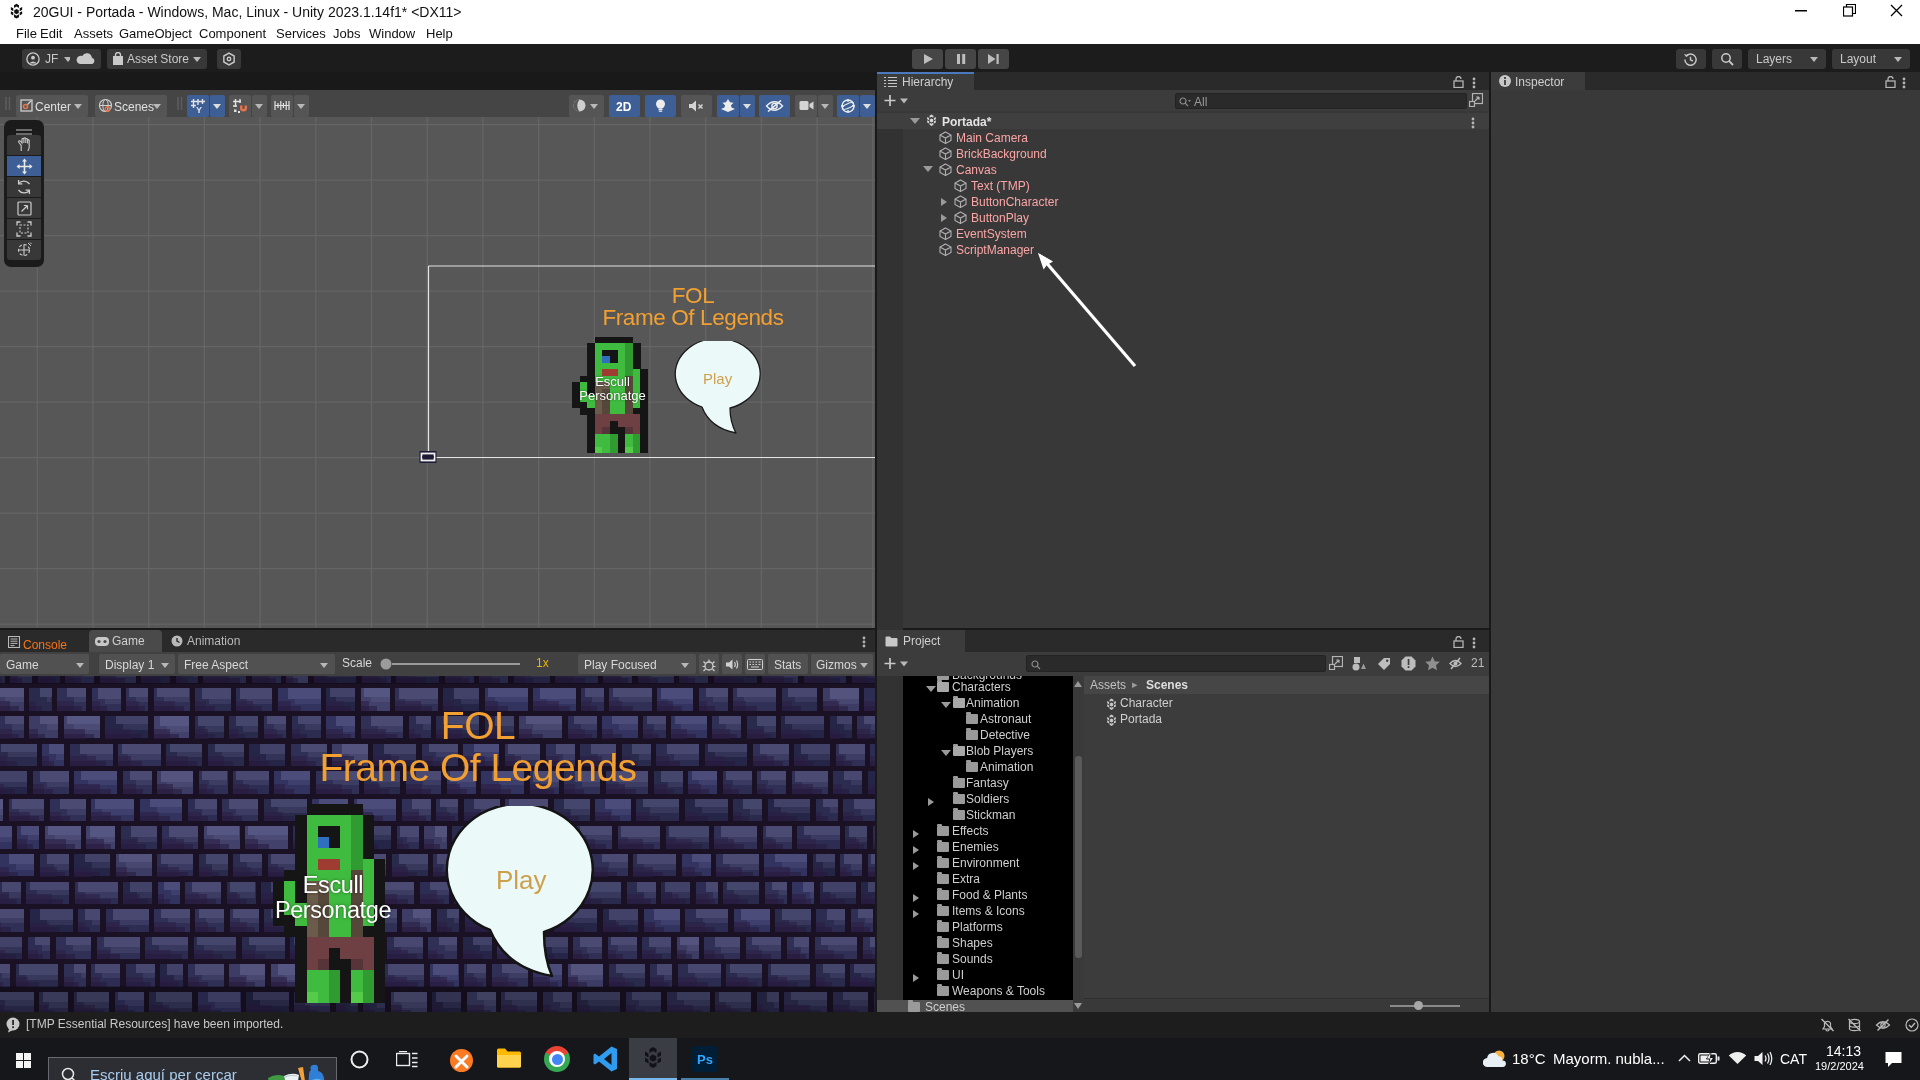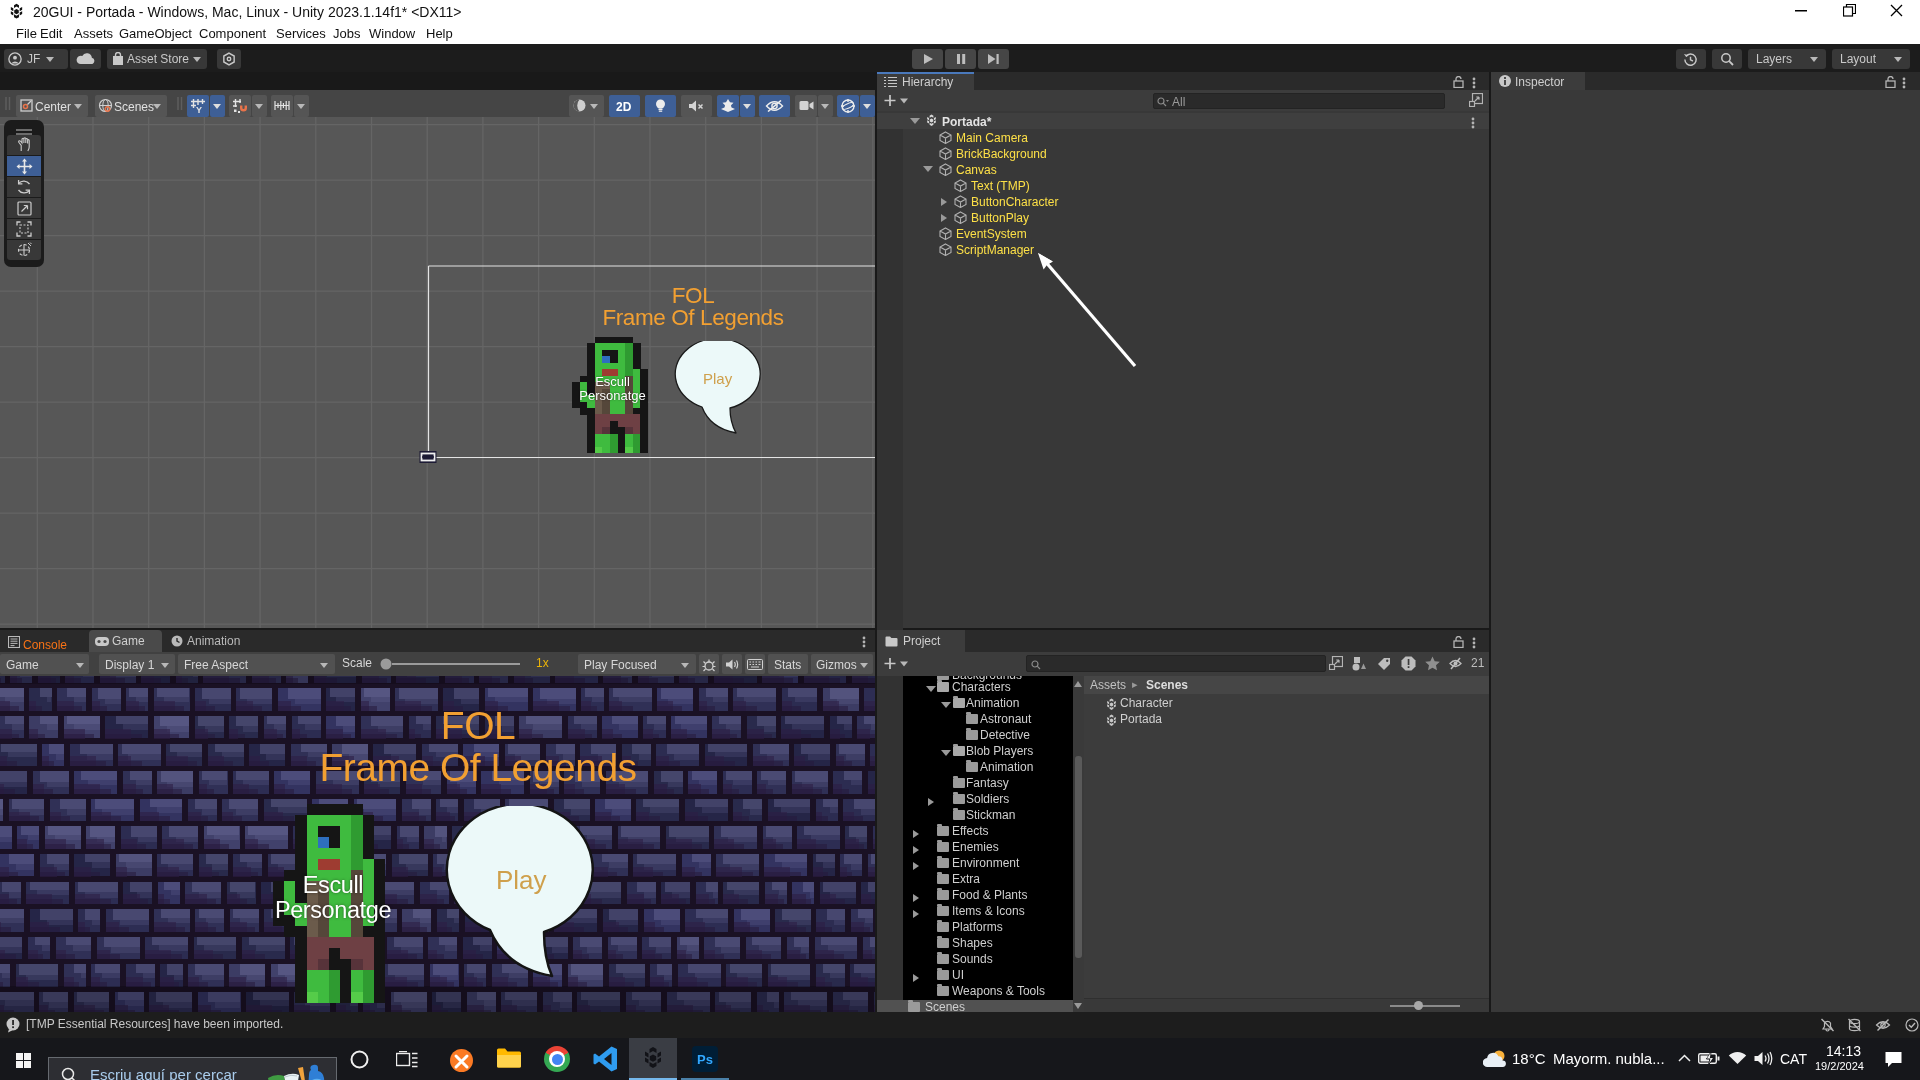--- a/index.html
+++ b/index.html
@@ -40,21 +40,21 @@
 .sbtn { position:absolute; top:5px; height:22px; background:#555555; border-radius:2px; color:#e0e0e0; font-size:12px; }
 .sbtn.sel { background:#3e5f96; }
 #palette { left:4px; top:3px; width:40px; height:147px; background:#1b1b1b; border-radius:7px; padding-top:2px; }
 .pal-head { text-align:center; height:12px; }
 .pal-cell { width:34px; height:20px; margin:1px auto 0; background:#383838; display:flex; align-items:center; justify-content:center; }
 .pal-cell.selc { background:#3e5f96; }
 .pal-cell:nth-child(2) { border-radius:3px 3px 0 0; }
 .pal-cell:nth-child(7) { border-radius:0 0 3px 3px; }
 .gbtn { position:absolute; top:2px; height:20px; background:#515151; border-radius:2px; color:#d7d7d7; font-size:12px; }
 .searchbox { background:#2a2a2a; border:1px solid #232323; border-radius:2px; }
-.hrow { position:absolute; font-size:12px; color:#fde047; }
+.hrow { position:absolute; font-size:12px; color:#fca5a5; }
 .prow { position:absolute; font-size:12px; color:#cfcfcf; }
 .htri { position:absolute; width:0; height:0; border-top:4px solid transparent; border-bottom:4px solid transparent; border-left:6px solid #9a9a9a; }
 .htri.down { border-left:5px solid transparent; border-right:5px solid transparent; border-top:6px solid #9a9a9a; border-bottom:none; }
 svg.hcube { position:absolute; width:13px; height:13px; }
 .pfold { position:absolute; width:12px; height:10px; background:#9a9a9a; border-radius:1px; }
 .pfold::before { content:""; position:absolute; left:0; top:-2px; width:5px; height:2px; background:#9a9a9a; border-radius:1px 1px 0 0; }
 .pfold.open { background:#a8a8a8; }
 </style>
 </head>
 <body>
@@ -86,21 +86,21 @@
     <span style="left:40px">Edit</span>
     <span style="left:74px">Assets</span>
     <span style="left:119px">GameObject</span>
     <span style="left:199px">Component</span>
     <span style="left:276px">Services</span>
     <span style="left:333px">Jobs</span>
     <span style="left:369px">Window</span>
     <span style="left:426px">Help</span>
 </div>
 <div class="abs" id="toolbar">
-  <div class="tbtn" style="left:4px;width:64px">
+  <div class="tbtn" style="left:22px;width:64px">
     <svg class="abs" style="left:4px;top:3px" width="14" height="14" viewBox="0 0 16 16">
         <circle cx="8" cy="8" r="7" fill="none" stroke="#c9c9c9" stroke-width="1.5"></circle>
         <circle cx="8" cy="6.5" r="2.2" fill="#c9c9c9"></circle>
         <path d="M3.5 13 Q8 8.5 12.5 13" fill="#c9c9c9"></path>
       </svg>
     <span class="abs" style="left:23px;top:3px">JF</span>
     <span class="dd-arrow abs" style="left:42px;top:8px"></span>
   </div>
   <div class="tbtn" style="left:70px;width:31px">
     <svg class="abs" style="left:6px;top:4px" width="19" height="12" viewBox="0 0 20 13">
@@ -2247,21 +2247,21 @@
     <svg class="abs" style="left:595px;top:5px" width="4" height="12" viewBox="0 0 4 12">
         <circle cx="2" cy="2" r="1.4" fill="#b4b4b4"></circle>
         <circle cx="2" cy="6" r="1.4" fill="#b4b4b4"></circle>
         <circle cx="2" cy="10" r="1.4" fill="#b4b4b4"></circle>
       </svg>
     <div class="abs" style="left:0;top:18px;width:612px;height:21px;background:#3c3c3c"></div>
     <svg class="abs" style="left:7px;top:22px" width="26" height="13" viewBox="0 0 26 13">
         <path d="M6 1 V12 M0.5 6.5 H11.5" stroke="#c8c8c8" stroke-width="1.7"></path>
         <path d="M16 4.5 H24 L20 9.5 Z" fill="#b8b8b8"></path>
       </svg>
-    <div class="abs searchbox" style="left:276px;top:21px;width:292px;height:16px">
+    <div class="abs searchbox" style="left:298px;top:21px;width:292px;height:16px">
         <svg class="abs" style="left:3px;top:3px" width="12" height="10" viewBox="0 0 12 10">
           <circle cx="4" cy="4" r="3" fill="none" stroke="#8a8a8a" stroke-width="1.2"></circle>
           <path d="M6.2 6.2 L9 9" stroke="#8a8a8a" stroke-width="1.2"></path>
           <path d="M9 3 l3 0 l-1.5 2 Z" fill="#8a8a8a"></path>
         </svg>
         <span class="abs" style="left:18px;top:1px;color:#9a9a9a;font-size:12px">All</span>
       </div>
     <svg class="abs" style="left:592px;top:21px" width="14" height="14" viewBox="0 0 14 14">
         <rect x="3.5" y="0.5" width="10" height="10" fill="none" stroke="#b4b4b4" stroke-width="1.2"></rect>
         <rect x="0.5" y="8.5" width="5" height="5" fill="#3c3c3c" stroke="#b4b4b4" stroke-width="1.2"></rect>

